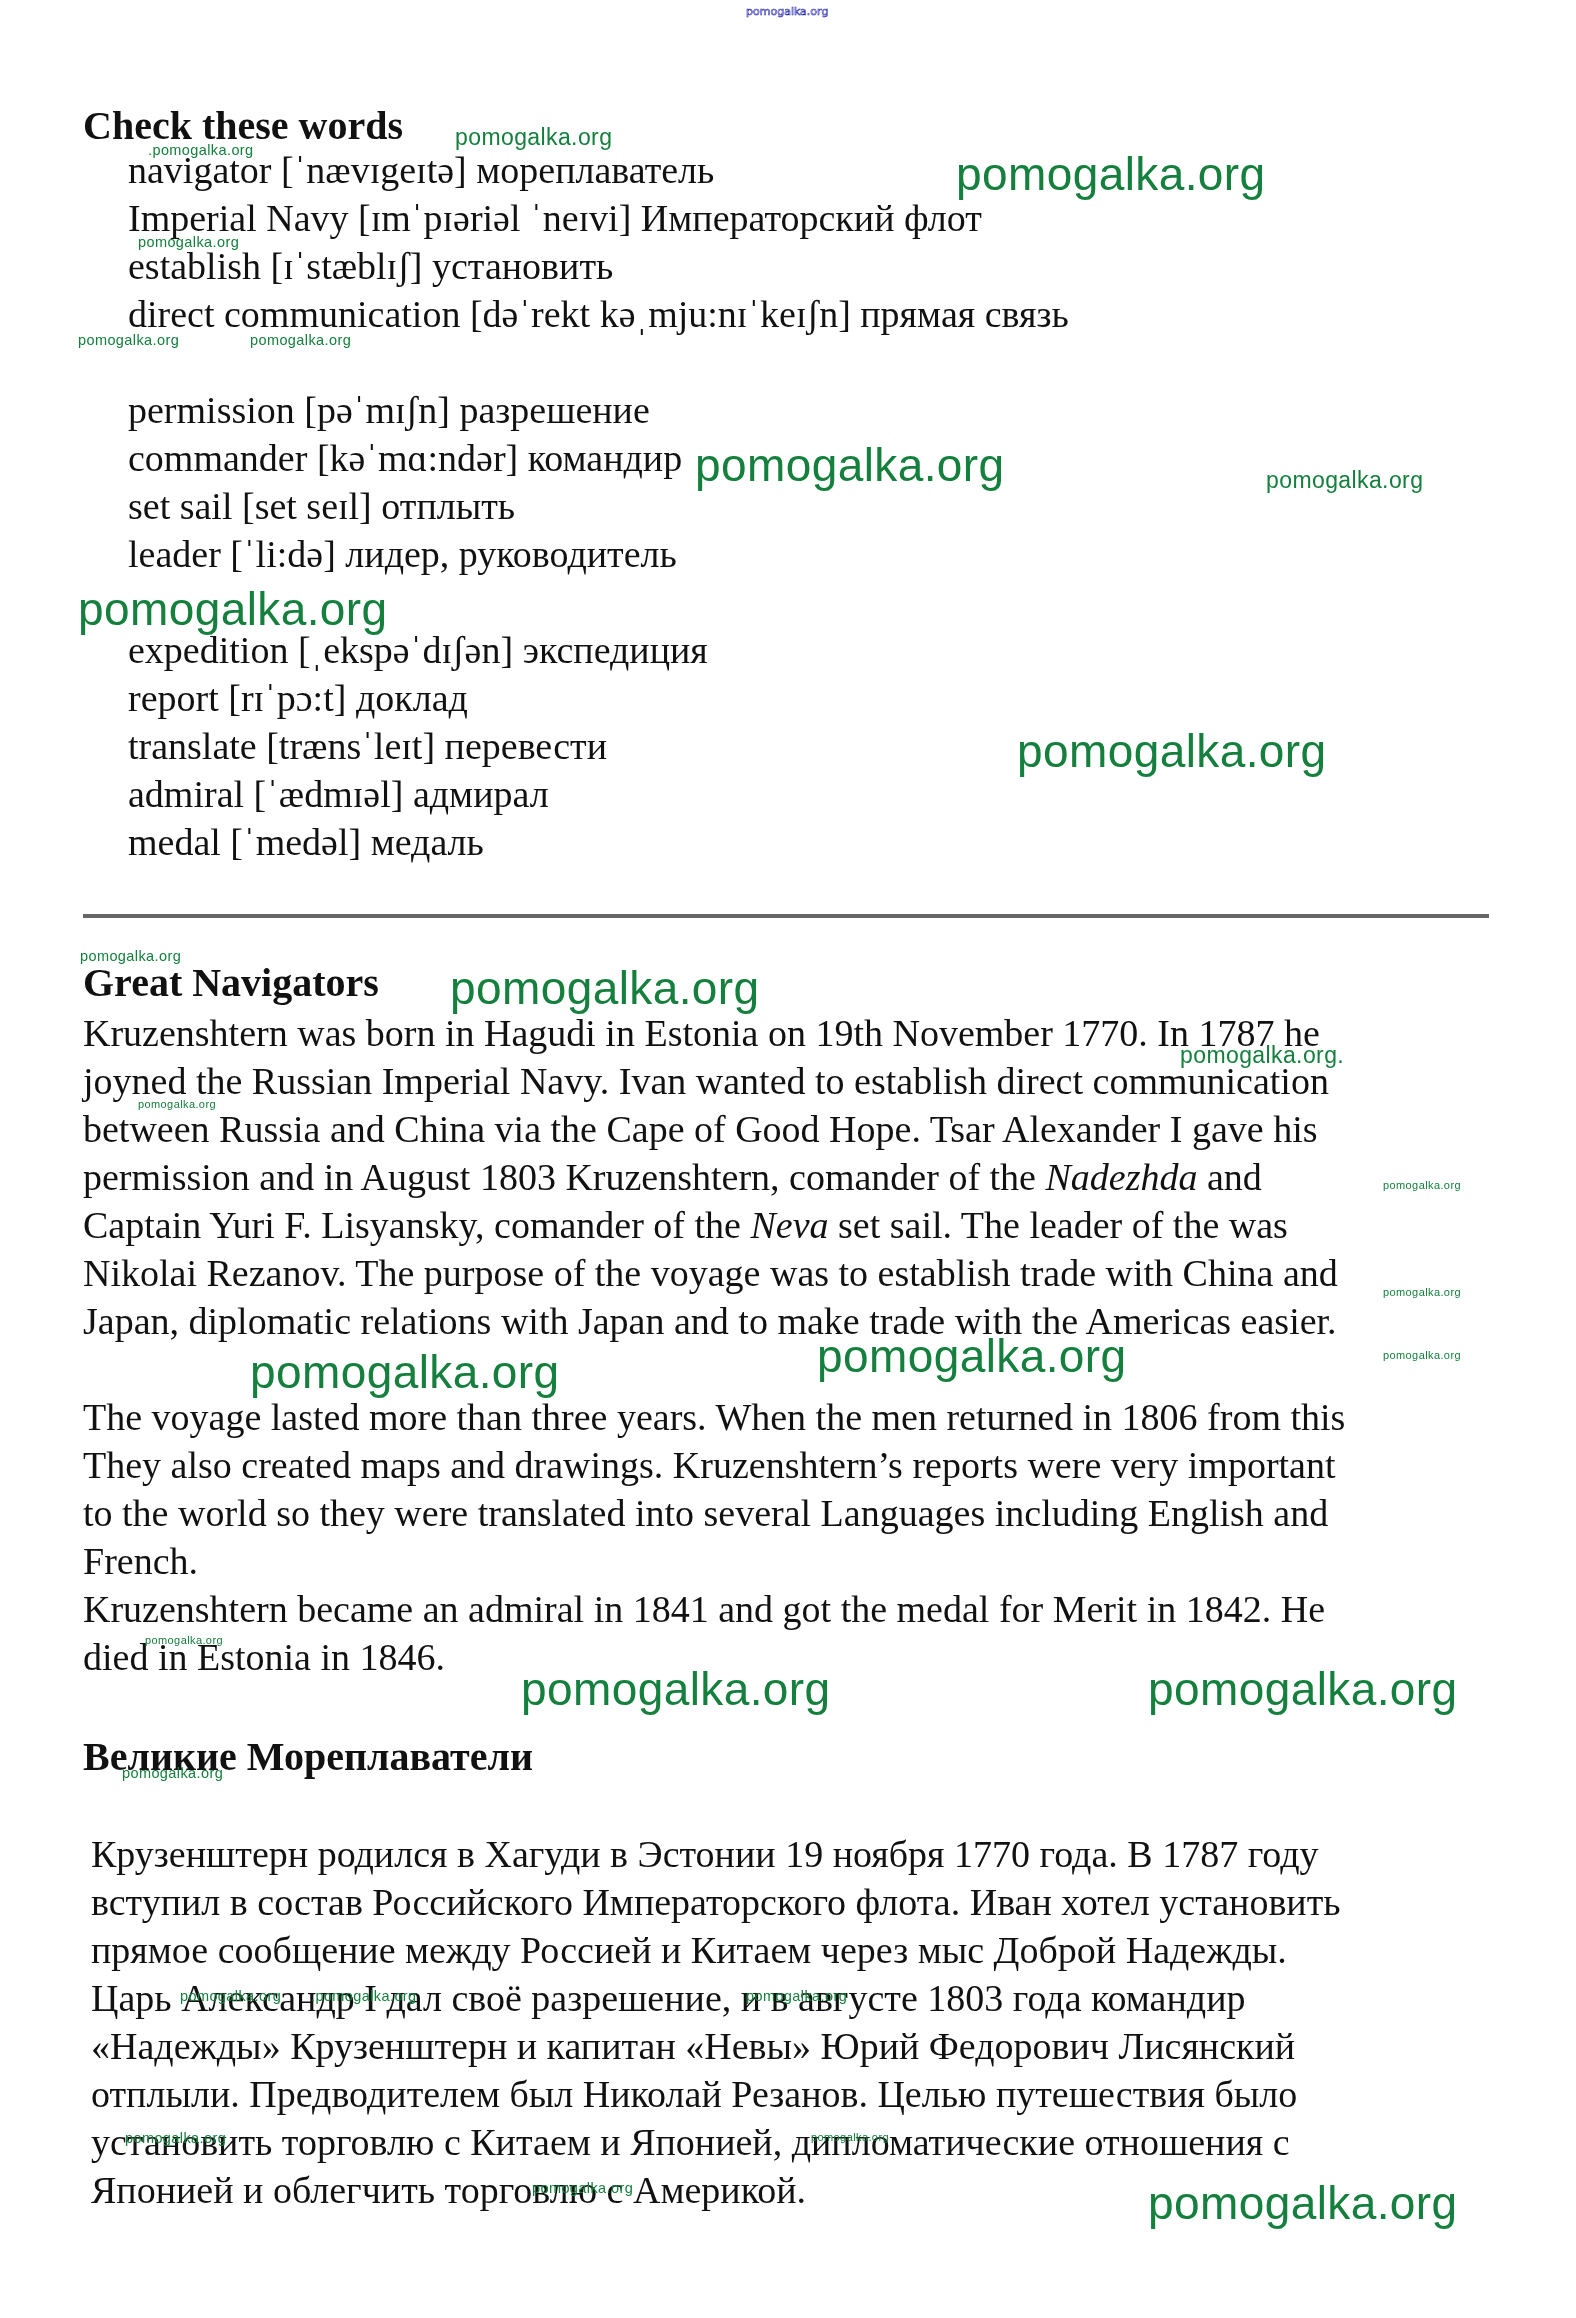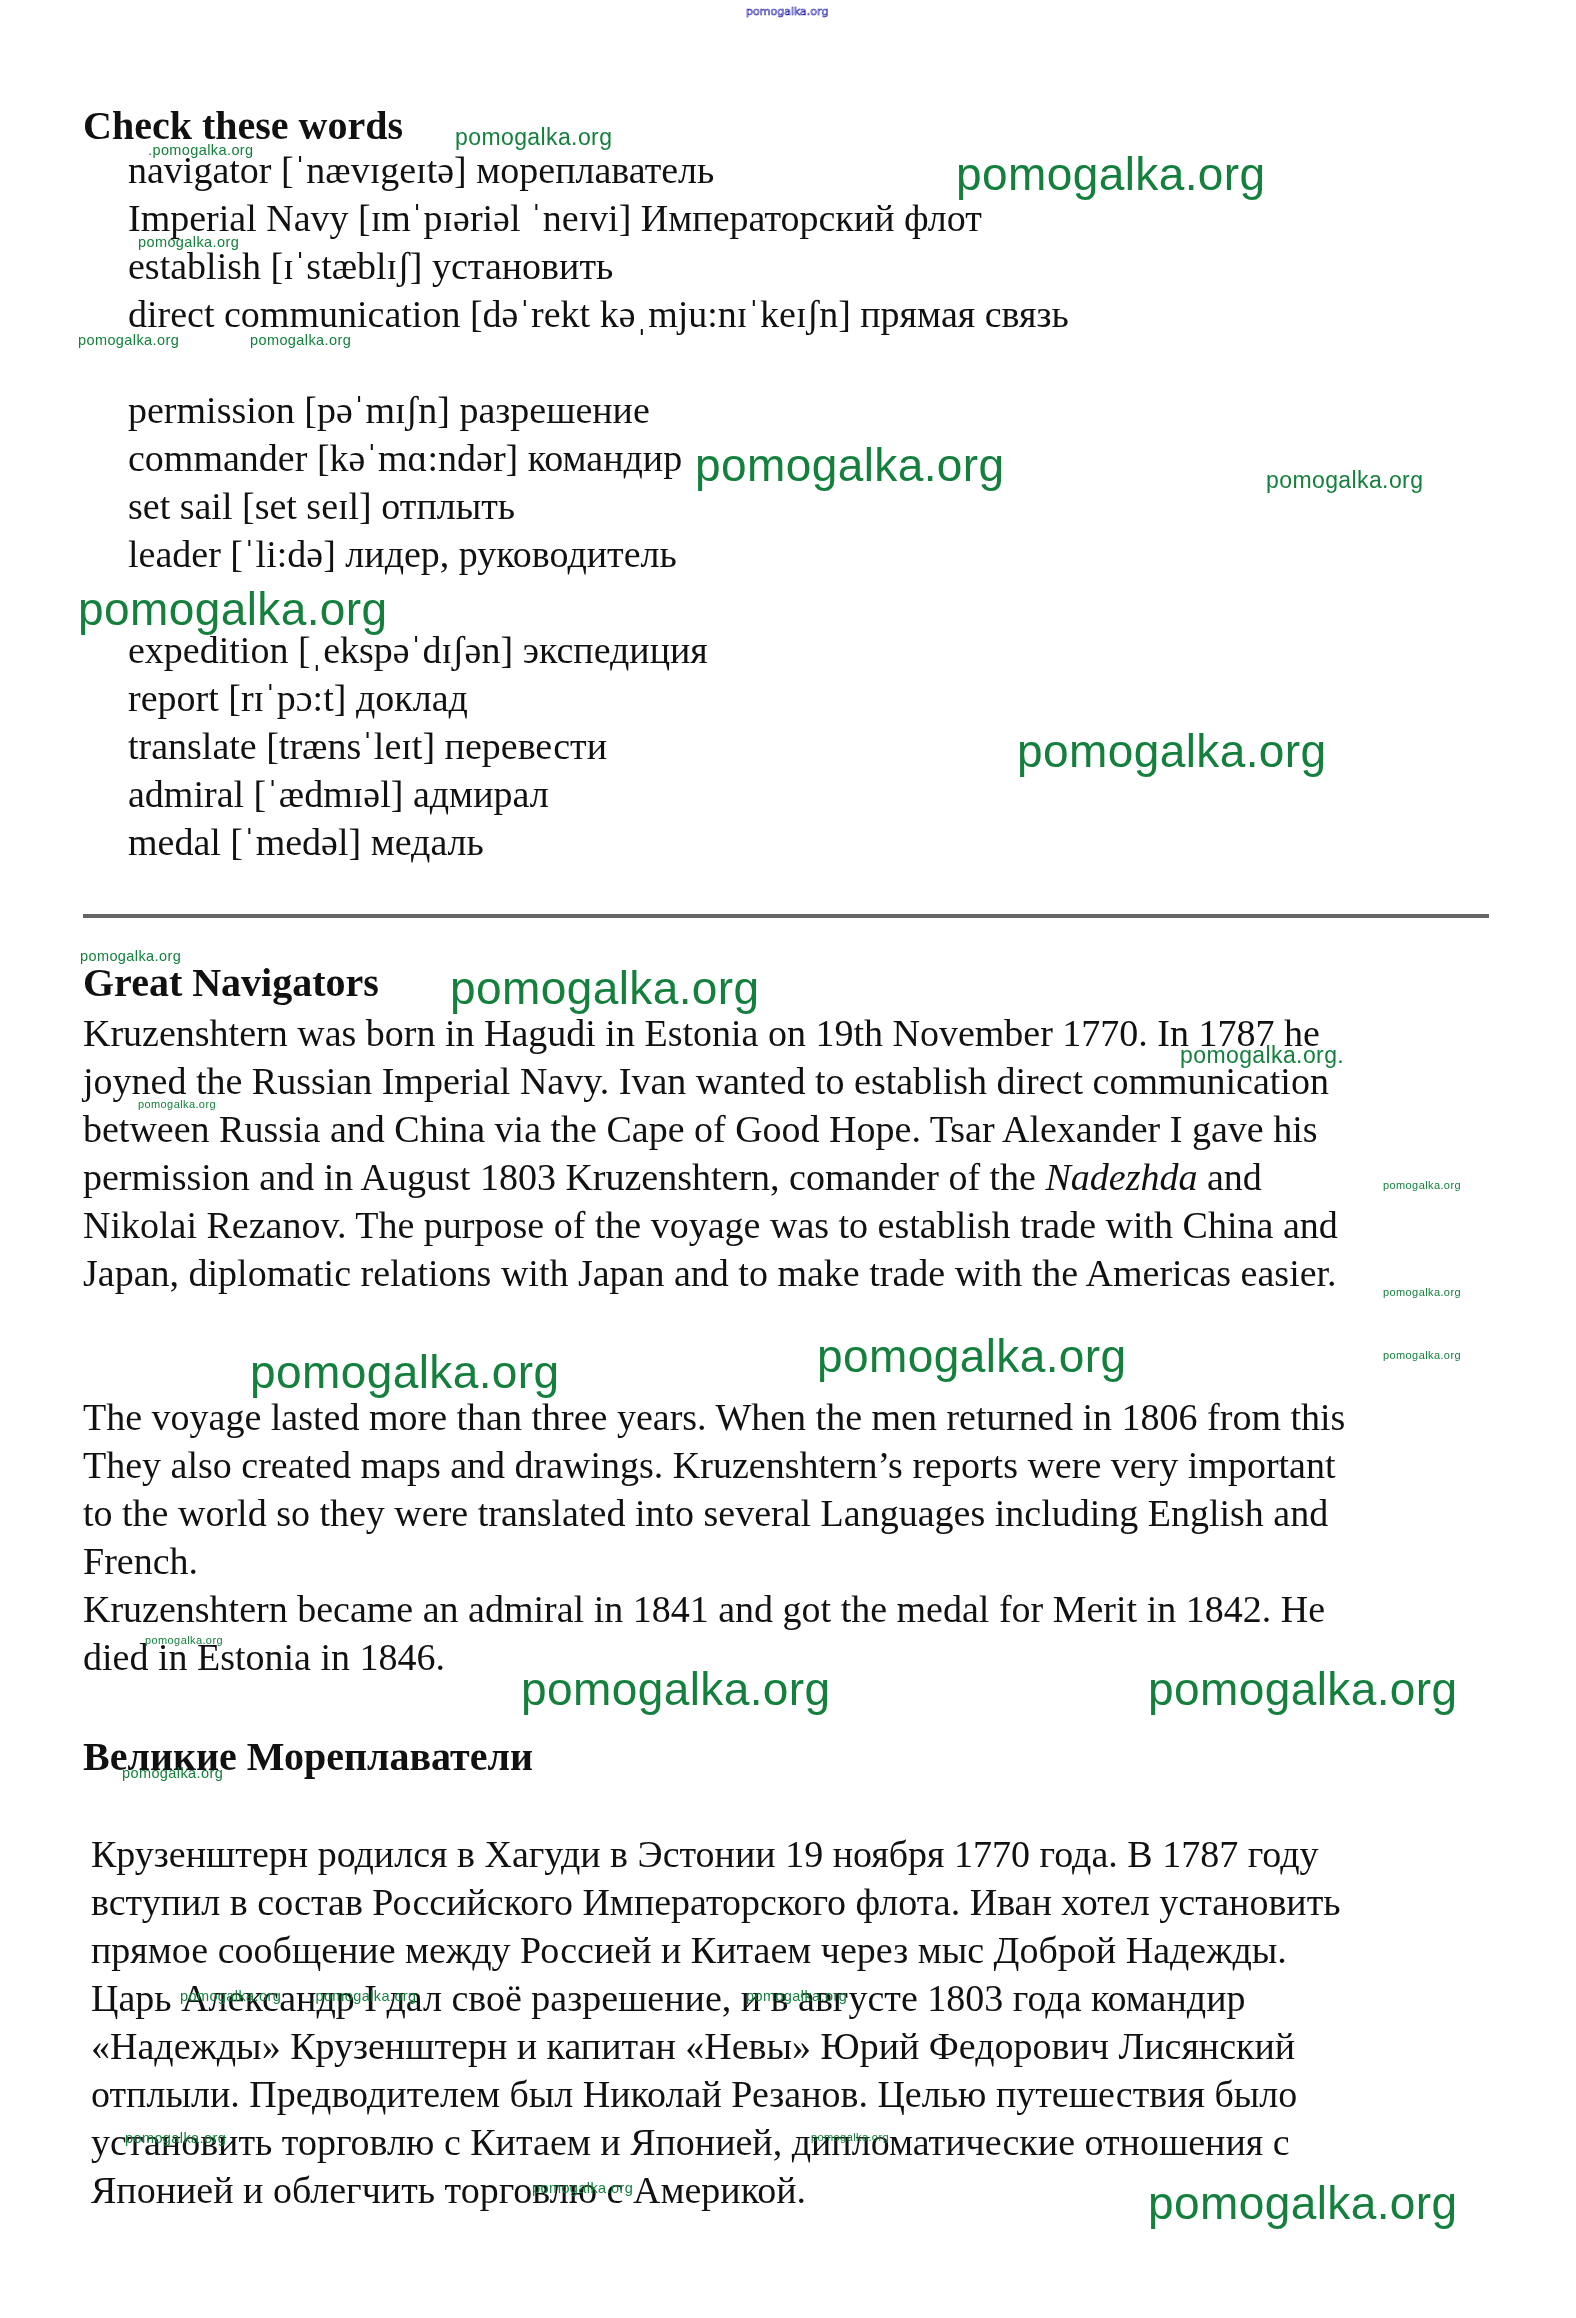--- a/index.html
+++ b/index.html
@@ -114,20 +114,21 @@
 
   <div class="separator"></div>
 
   <h2 class="title-bold" style="top:957px;">Great Navigators</h2>
 
   <div class="para" style="top:1005px;">
     <div class="para-line">Kruzenshtern was born in Hagudi in Estonia on 19th November 1770. In 1787 he</div>
     <div class="para-line">joyned the Russian Imperial Navy. Ivan wanted to establish direct communication</div>
     <div class="para-line">between Russia and China via the Cape of Good Hope. Tsar Alexander I gave his</div>
     <div class="para-line"><span>permission and in August 1803 Kruzenshtern, comander of the </span><i>Nadezhda</i><span> and</span></div>
+    <div class="para-line"><span>Captain Yuri F. Lisyansky, comander of the </span><i>Neva</i><span> set sail. The leader of the was</span></div>
     <div class="para-line">Nikolai Rezanov. The purpose of the voyage was to establish trade with China and</div>
     <div class="para-line">Japan, diplomatic relations with Japan and to make trade with the Americas easier.</div>
   </div>
 
   <div class="para" style="top:1389px;">
     <div class="para-line">The voyage lasted more than three years. When the men returned in 1806 from this</div>
     <div class="para-line">They also created maps and drawings. Kruzenshtern’s reports were very important</div>
     <div class="para-line">to the world so they were translated into several Languages including English and</div>
     <div class="para-line">French.</div>
     <div class="para-line">Kruzenshtern became an admiral in 1841 and got the medal for Merit in 1842. He</div>

